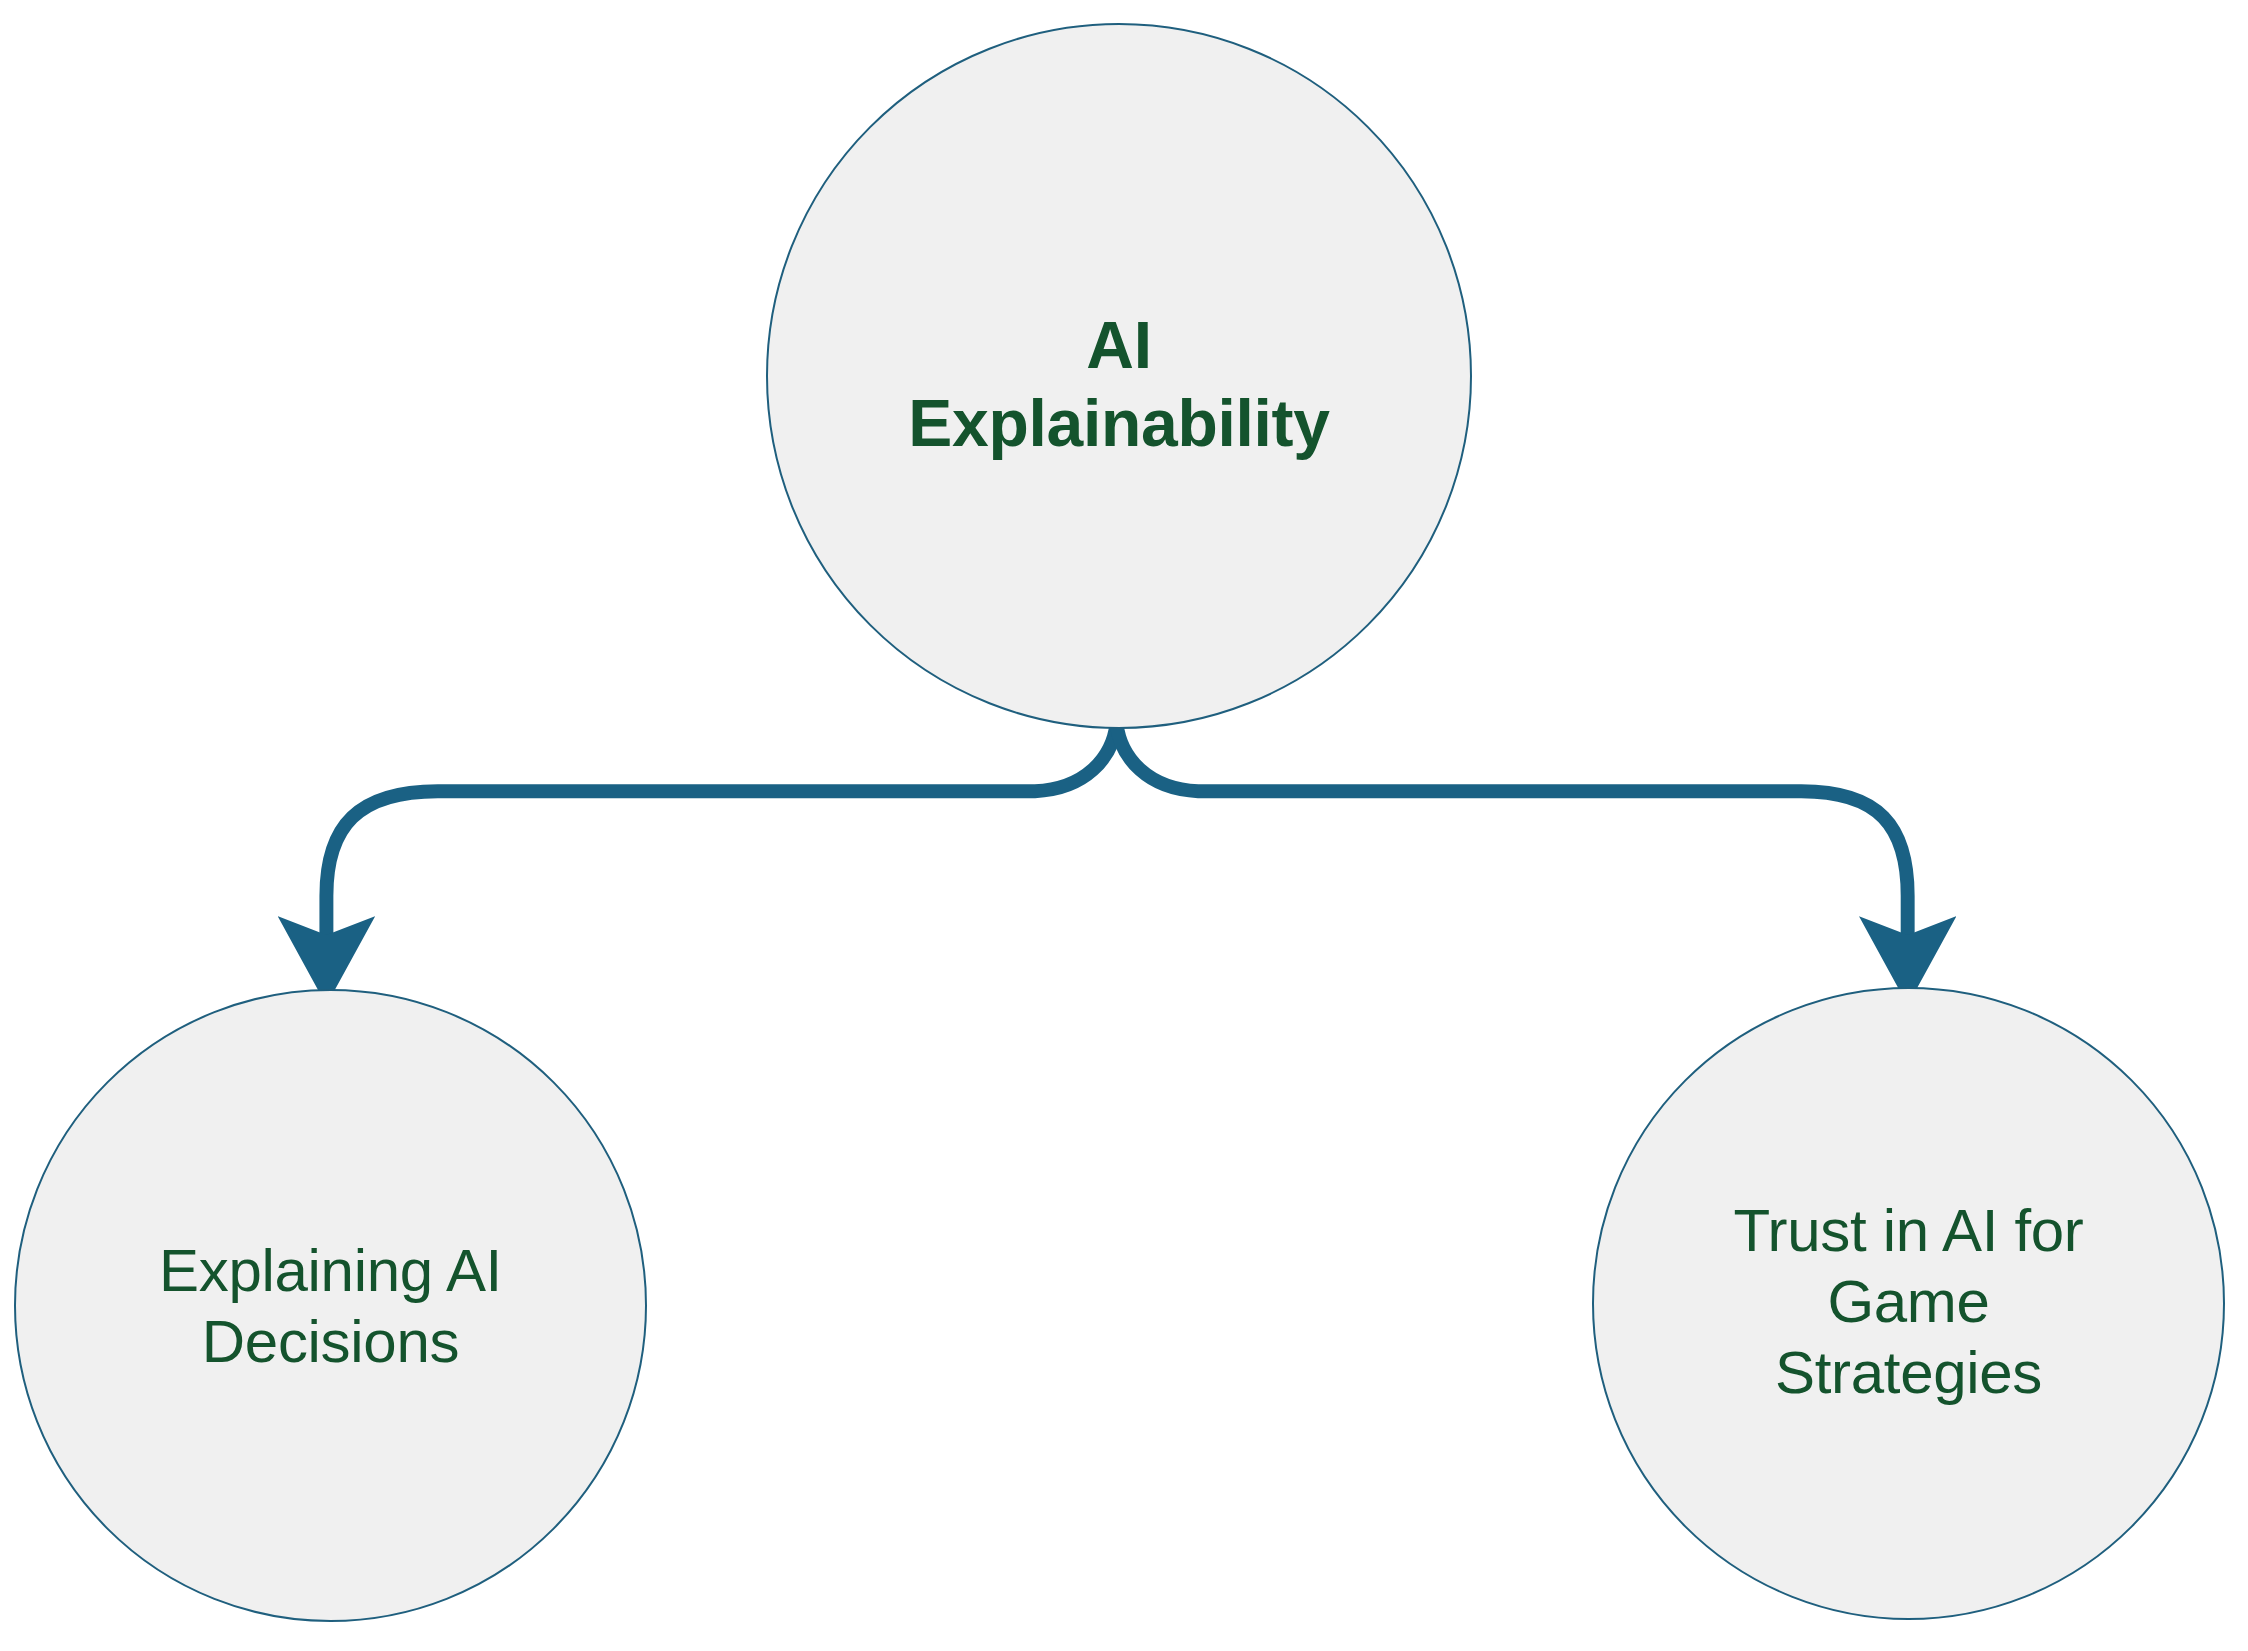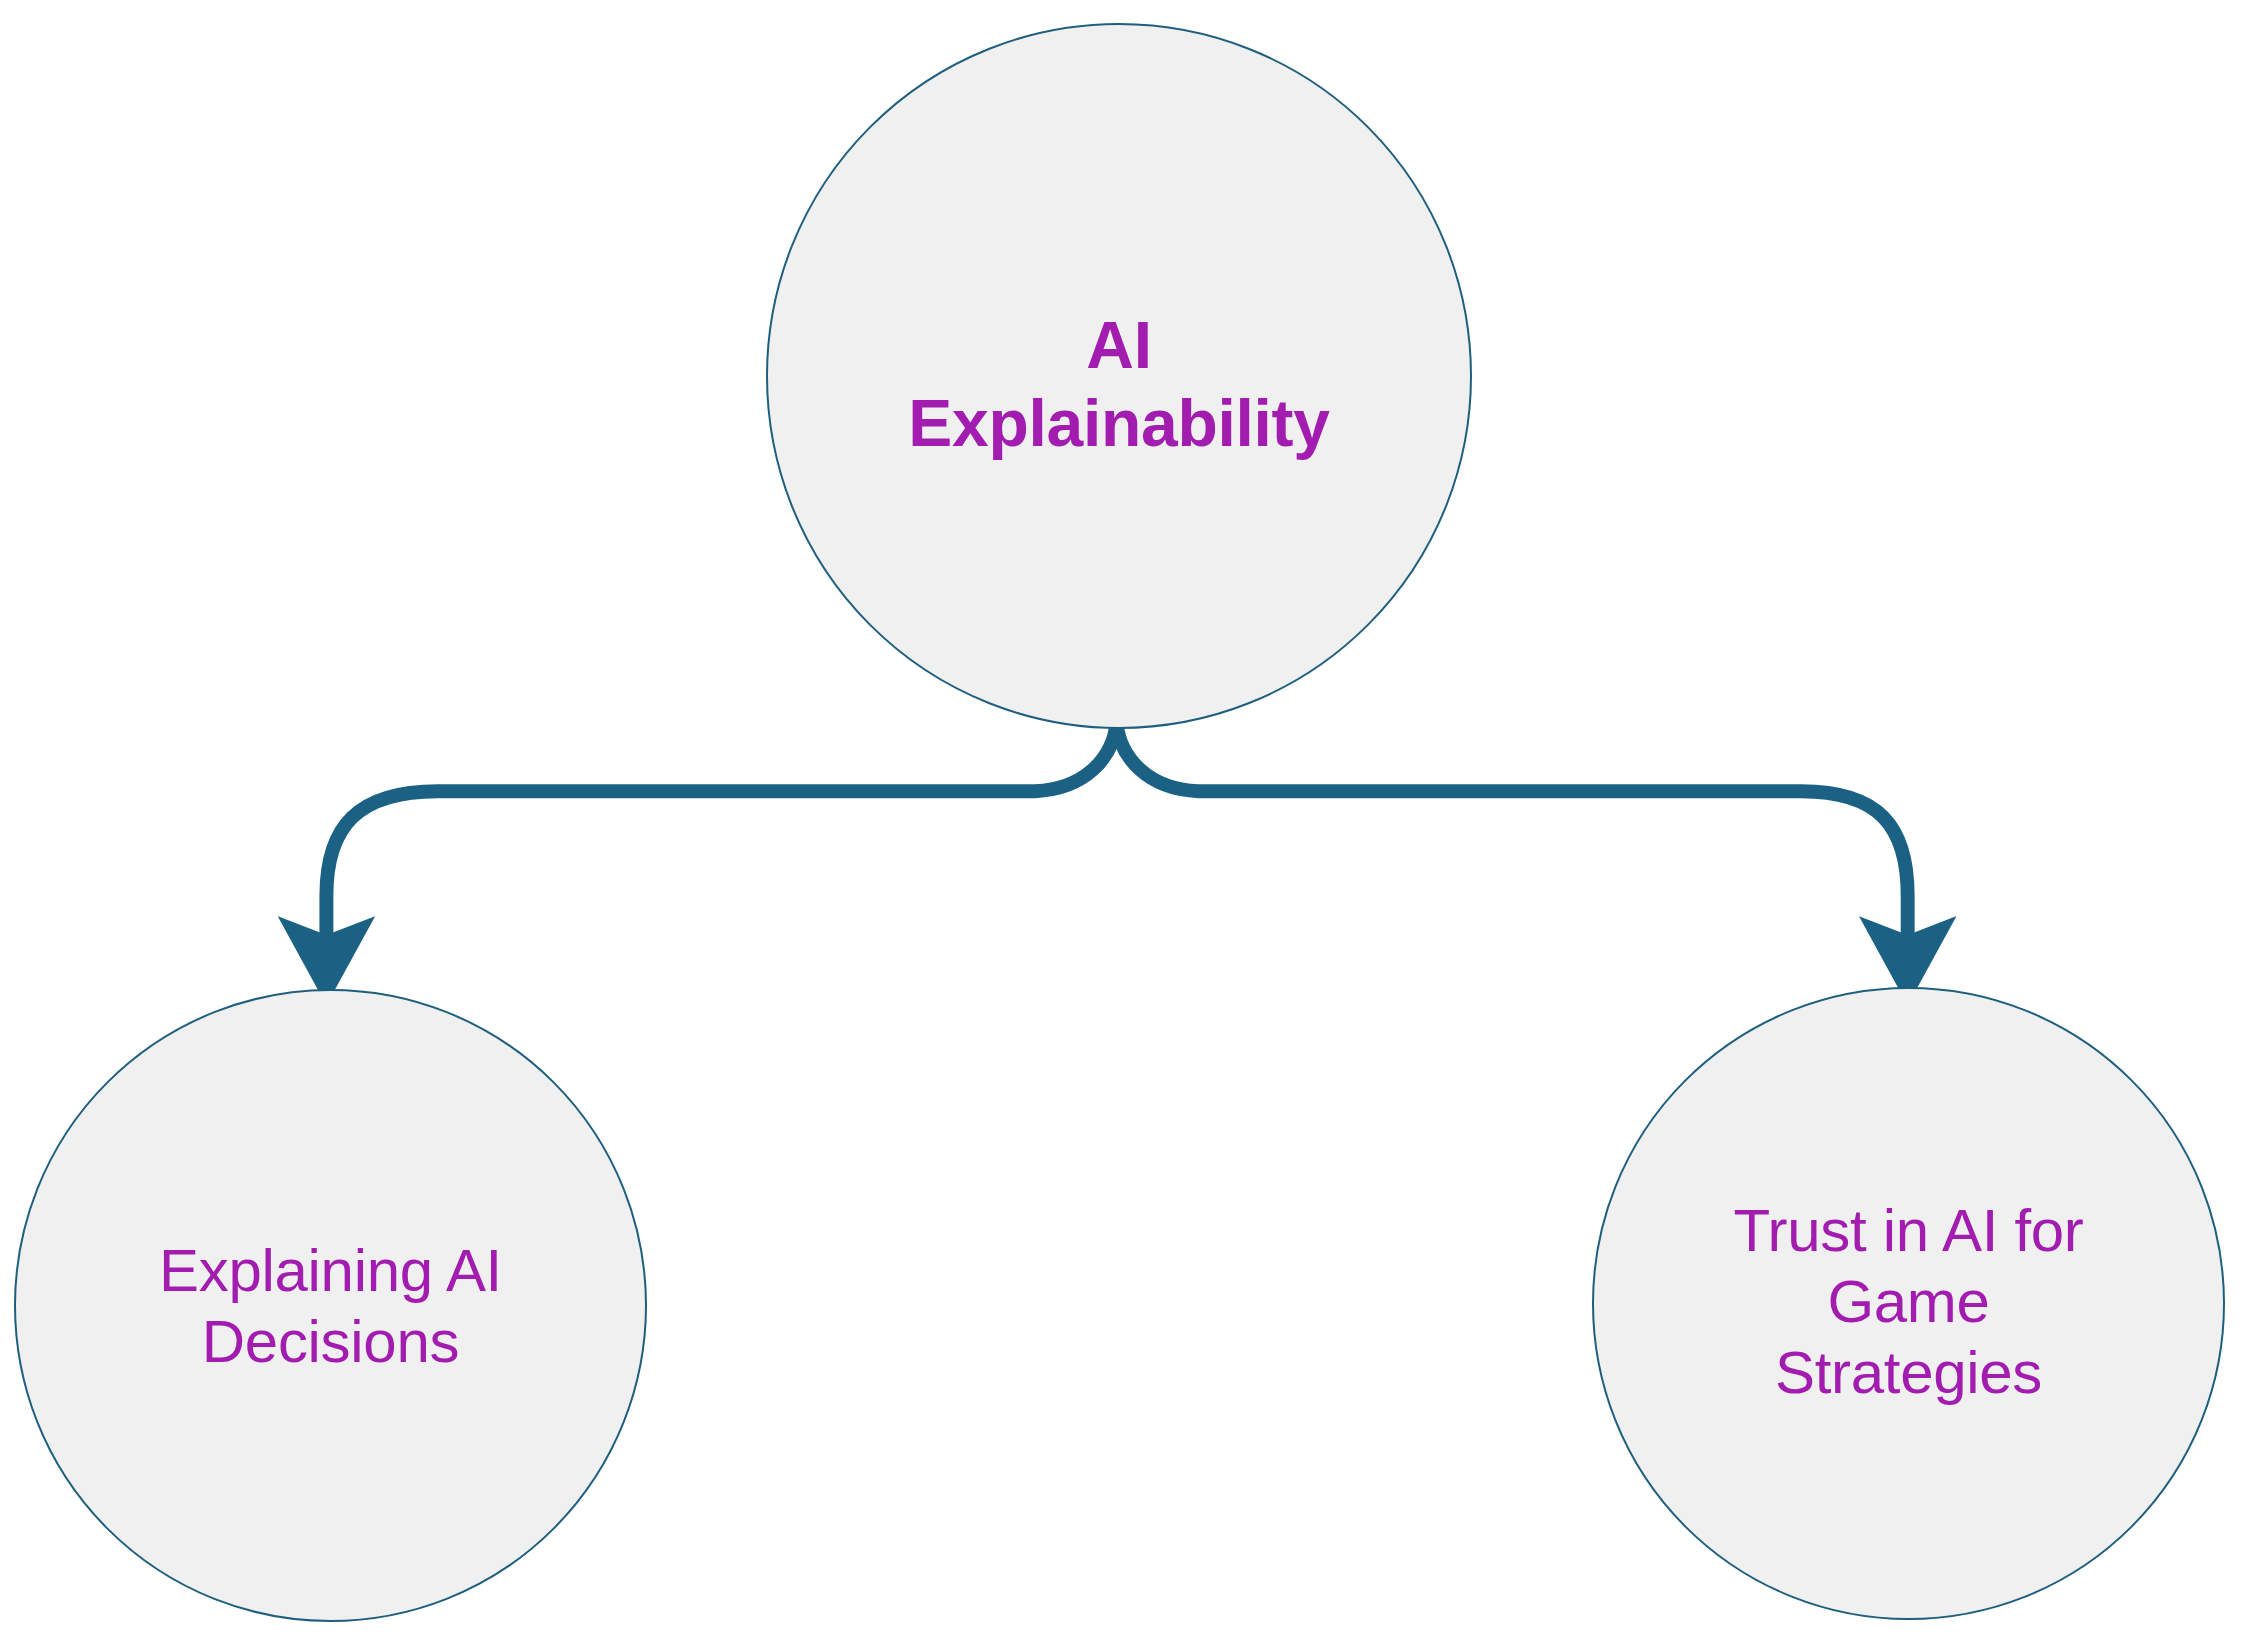--- a/index.html
+++ b/index.html
@@ -27,21 +27,21 @@
     display: flex;
     align-items: center;
     justify-content: center;
     text-align: center;
     box-sizing: border-box;
     border-radius: 50%;
     background: #F0F0F0;
     border: 2px solid #1F5F7E;
   }
   .node-label {
-    color: #a21caf;
+    color: #14532d;
     line-height: 1.18;
     white-space: pre-line;
     letter-spacing: -0.3px;
     padding: 0 8px;
   }
   
   #node-root {
     left: 766px;
     top: 23px;
     width: 706px;

